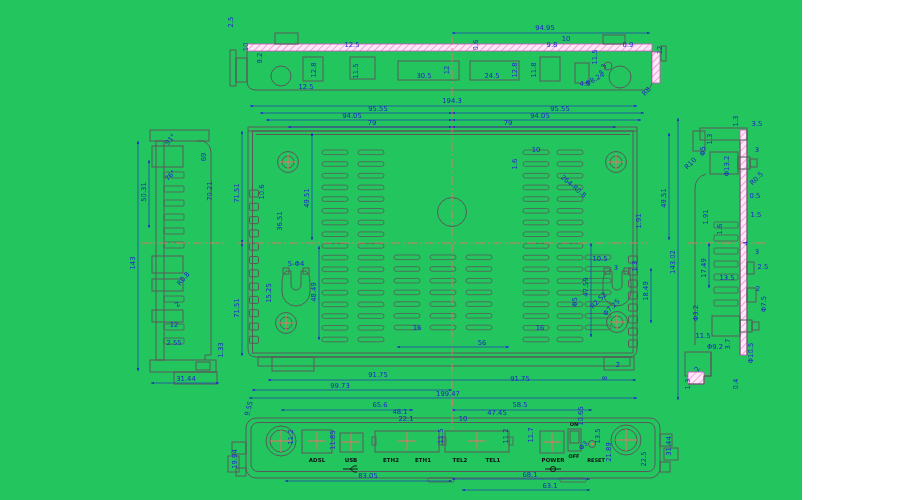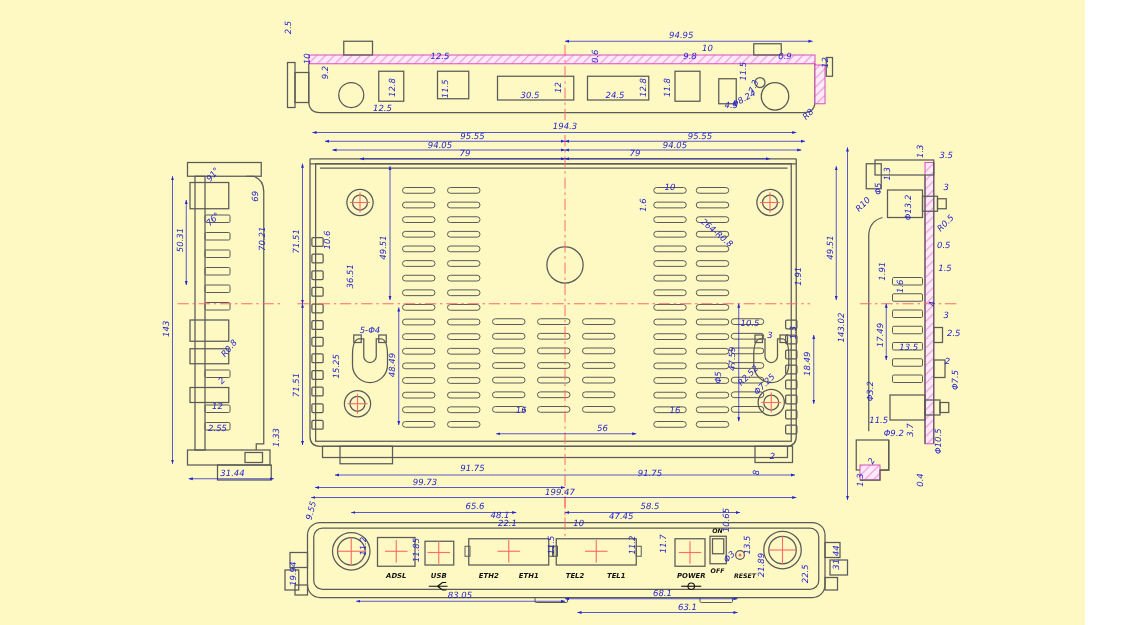--- a/index.html
+++ b/index.html
@@ -1,17 +1,17 @@
 <!DOCTYPE html>
 <html><head>
 <meta charset="utf-8">
 <style>
   html,body{margin:0;padding:0;background:#ffffff;}
-  .stage{position:relative;width:868px;height:500px;background:#fef9c3;overflow:hidden;
-         font-family:"DejaVu Sans", sans-serif;font-style:italic;}
+  .stage{position:relative;width:802px;height:500px;background:#22c55e;overflow:hidden;
+         font-family:"DejaVu Sans", sans-serif;}
   svg{position:absolute;left:0;top:0;}
   text{user-select:none;}
 </style>
 </head>
 <body>
 
 <div class="stage">
   <svg id="dwg" width="900" height="500" viewBox="0 0 900 500" xmlns="http://www.w3.org/2000/svg">
       <defs>
         <pattern id="hx" width="5" height="5" patternUnits="userSpaceOnUse" patternTransform="rotate(45)">

